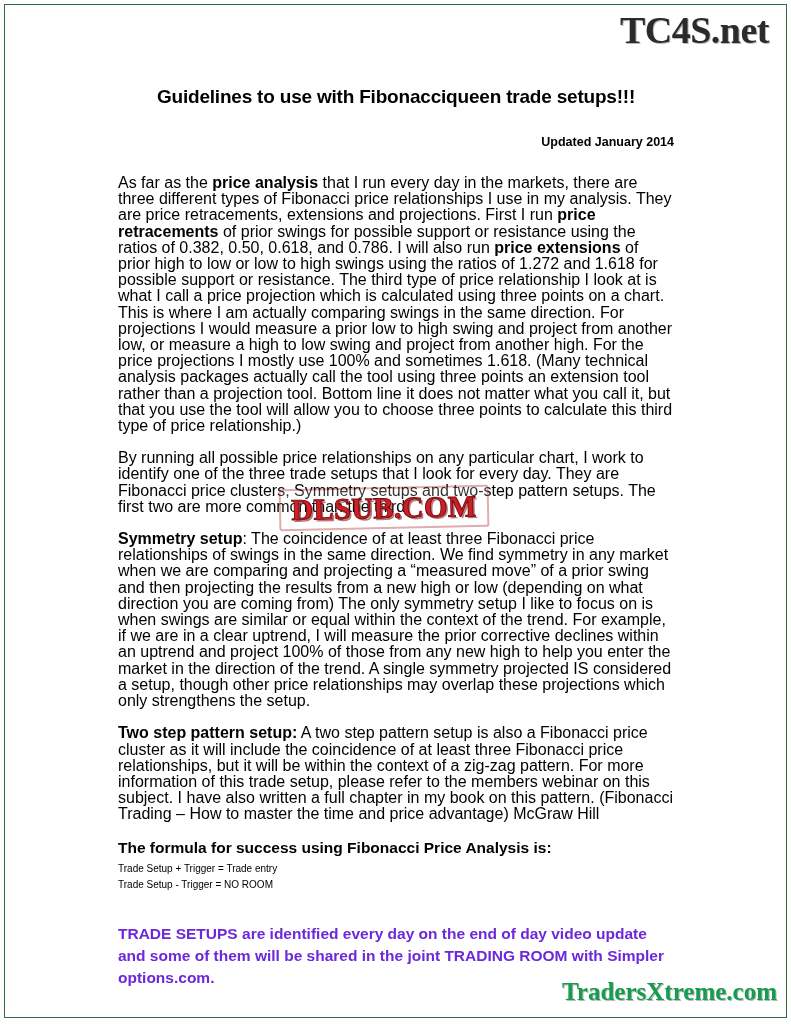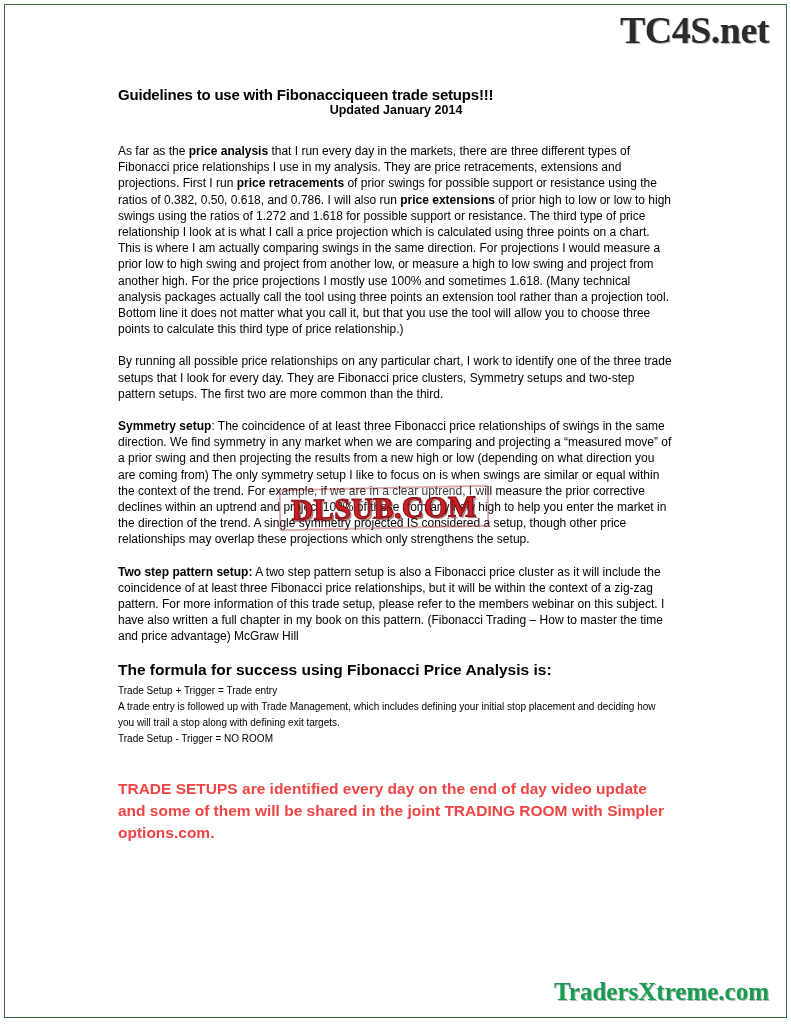--- a/index.html
+++ b/index.html
@@ -39,60 +39,61 @@
     letter-spacing: -0.5px;
     text-shadow: 1px 1px 0 #b9b9b9;
   }
   .content {
     position: absolute;
     left: 118px;
     top: 86px;
     width: 556px;
   }
   h1.doc-title {
-    font-size: 15px;
+    font-size: 19px;
     font-weight: bold;
-    margin: 0 0 0 0;
+    text-align: center;
+    margin: 0 0 27px 0;
     letter-spacing: -0.2px;
   }
   .doc-subtitle {
     font-size: 12.5px;
     font-weight: bold;
-    text-align: center;
+    text-align: right;
     margin: 0 0 26px 0;
   }
   p.para {
-    font-size: 12px;
+    font-size: 16px;
     line-height: 16.2px;
     margin: 0 0 16px 0;
     text-align: left;
   }
   p.para b {
     font-weight: bold;
   }
   h2.section-head {
     font-size: 15.5px;
     font-weight: bold;
     margin: 12px 0 4px 0;
   }
   .formula-line {
     font-size: 10px;
     line-height: 16.2px;
     margin: 0;
   }
   .closing {
     margin-top: 30px;
-    color: #ef4444;
+    color: #6d28d9;
     font-weight: bold;
     font-size: 15.5px;
     line-height: 22px;
   }
   .bottom-logo {
     position: absolute;
-    right: 22px;
+    right: 14px;
     bottom: 16px;
     font-family: "Liberation Serif", serif;
     font-weight: bold;
     font-size: 25px;
     color: #169c4e;
     text-shadow: 1px 1px 0 #b9b9b9;
   }
   .watermark {
     position: absolute;
     left: 249px;
@@ -141,21 +142,20 @@
     <p class="para">
       <b>Symmetry setup</b><span>: The coincidence of at least three Fibonacci price relationships of swings in the same direction. We find symmetry in any market when we are comparing and projecting a “measured move” of a prior swing and then projecting the results from a new high or low (depending on what direction you are coming from) The only symmetry setup I like to focus on is when swings are similar or equal within the context of the trend. For example, if we are in a clear uptrend, I will measure the prior corrective declines within an uptrend and project 100% of those from any new high to help you enter the market in the direction of the trend. A single symmetry projected IS considered a setup, though other price relationships may overlap these projections which only strengthens the setup.</span>
     </p>
 
     <p class="para">
       <b>Two step pattern setup:</b><span> A two step pattern setup is also a Fibonacci price cluster as it will include the coincidence of at least three Fibonacci price relationships, but it will be within the context of a zig-zag pattern. For more information of this trade setup, please refer to the members webinar on this subject. I have also written a full chapter in my book on this pattern. (Fibonacci Trading – How to master the time and price advantage) McGraw Hill</span>
     </p>
 
     <h2 class="section-head">The formula for success using Fibonacci Price Analysis is:</h2>
     <div class="formula-line">Trade Setup + Trigger = Trade entry</div>
-    <div class="formula-line">A trade entry is followed up with Trade Management, which includes defining your initial stop placement and deciding how you will trail a stop along with defining exit targets.</div>
     <div class="formula-line">Trade Setup - Trigger = NO ROOM</div>
 
     <div class="closing">TRADE SETUPS are identified every day on the end of day video update and some of them will be shared in the joint TRADING ROOM with Simpler options.com.</div>
   </div>
 
   <div class="watermark">
     <span class="wm-text">DLSUB.COM</span>
   </div>
 
   <div class="bottom-logo">TradersXtreme.com</div>

